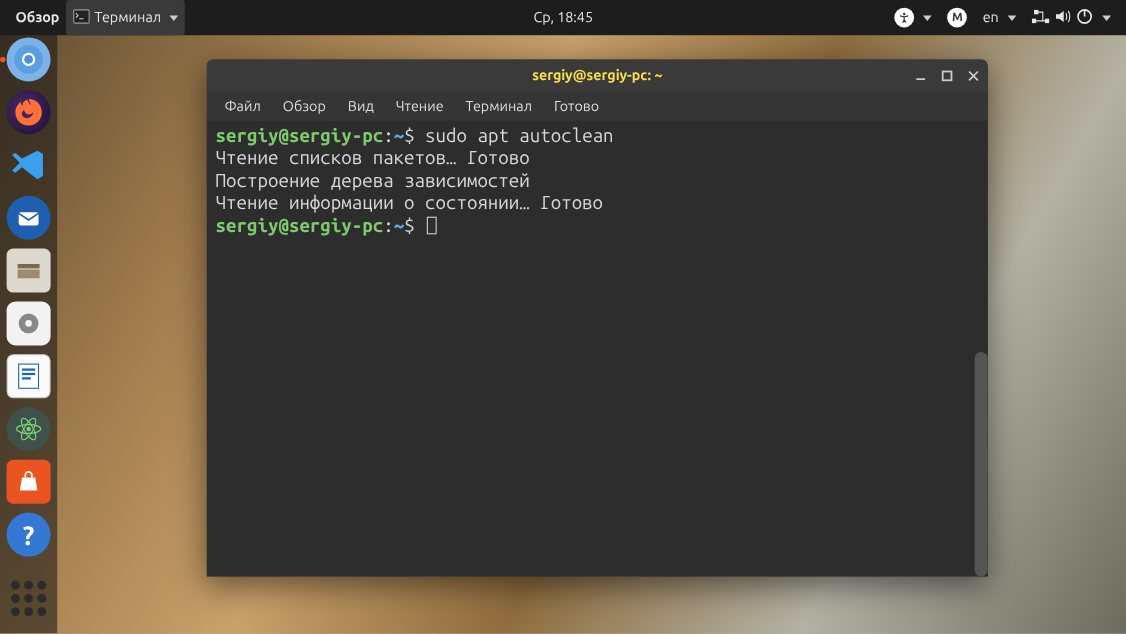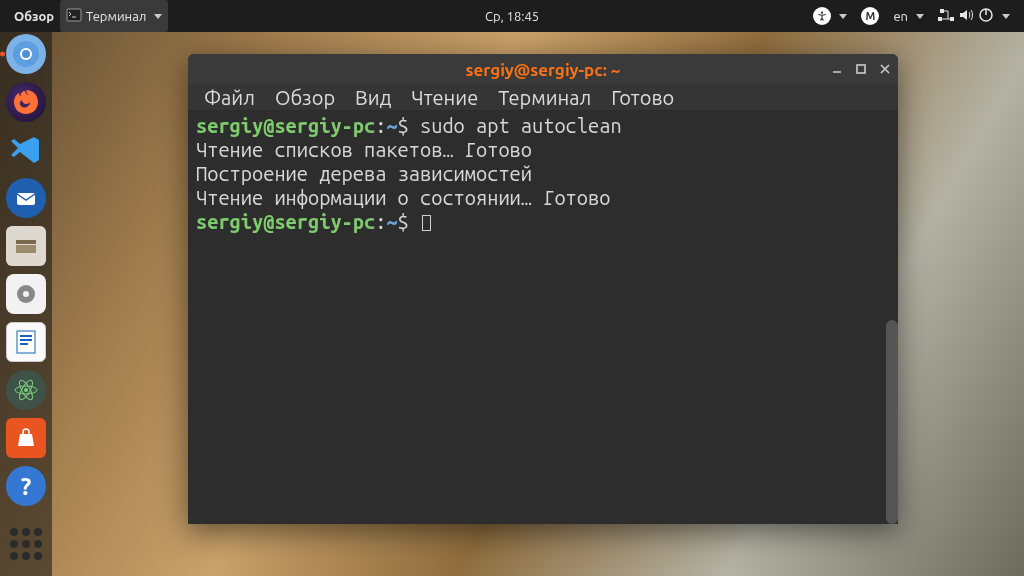--- a/index.html
+++ b/index.html
@@ -57,35 +57,35 @@
   .terminal-window {
     position: absolute; left: 188px; top: 54px; width: 710px; height: 470px;
     background: #2d2d2d; border-radius: 6px 6px 0 0;
     box-shadow: 0 8px 30px rgba(0,0,0,0.5);
     display: flex; flex-direction: column; overflow: hidden;
     z-index: 15;
   }
   .titlebar {
     height: 30px; background: #3a3a3a;
     display: flex; align-items: center; position: relative;
-    color: #f97316; font-size: 17px;
+    color: #fde047; font-size: 13px;
   }
   .titlebar .title { position:absolute; left:50%; transform:translateX(-50%); font-weight:600;}
   .win-controls { position:absolute; right:6px; display:flex; gap:10px; }
   .win-btn { width:14px; height:14px; display:flex; align-items:center; justify-content:center; color:#ccc; cursor:pointer;}
   .win-btn svg { width:12px; height:12px; stroke:#ccc; stroke-width:1.6; fill:none;}
   .menubar {
-    height: 26px; background:#353535; color:#ddd; font-size:20px;
+    height: 26px; background:#353535; color:#ddd; font-size:13px;
     display:flex; align-items:center; padding: 0 6px; gap:0;
   }
   .menubar .menu-item { padding: 2px 10px; }
   .term-body {
     flex:1; background:#2d2d2d; color:#cfcfcf;
     font-family: "Ubuntu Mono","DejaVu Sans Mono","Consolas",monospace;
-    font-size: 20px; line-height: 1.2; padding: 4px 8px;
+    font-size: 17px; line-height: 1.2; padding: 4px 8px;
     position:relative; white-space: pre;
   }
   .term-body .green { color:#7ecb6d; font-weight:bold;}
   .term-body .blue { color:#6aa3d5; font-weight:bold;}
   .term-body .white { color:#d7d7d7;}
   .cursor {
     display:inline-block; width:9px; height:16px; border:1px solid #cfcfcf;
     vertical-align: -2px; margin-left:2px;
   }
   .term-scroll { position:absolute; right:0; top:210px; bottom:0; width:12px; background:#555; border-radius:6px;}

